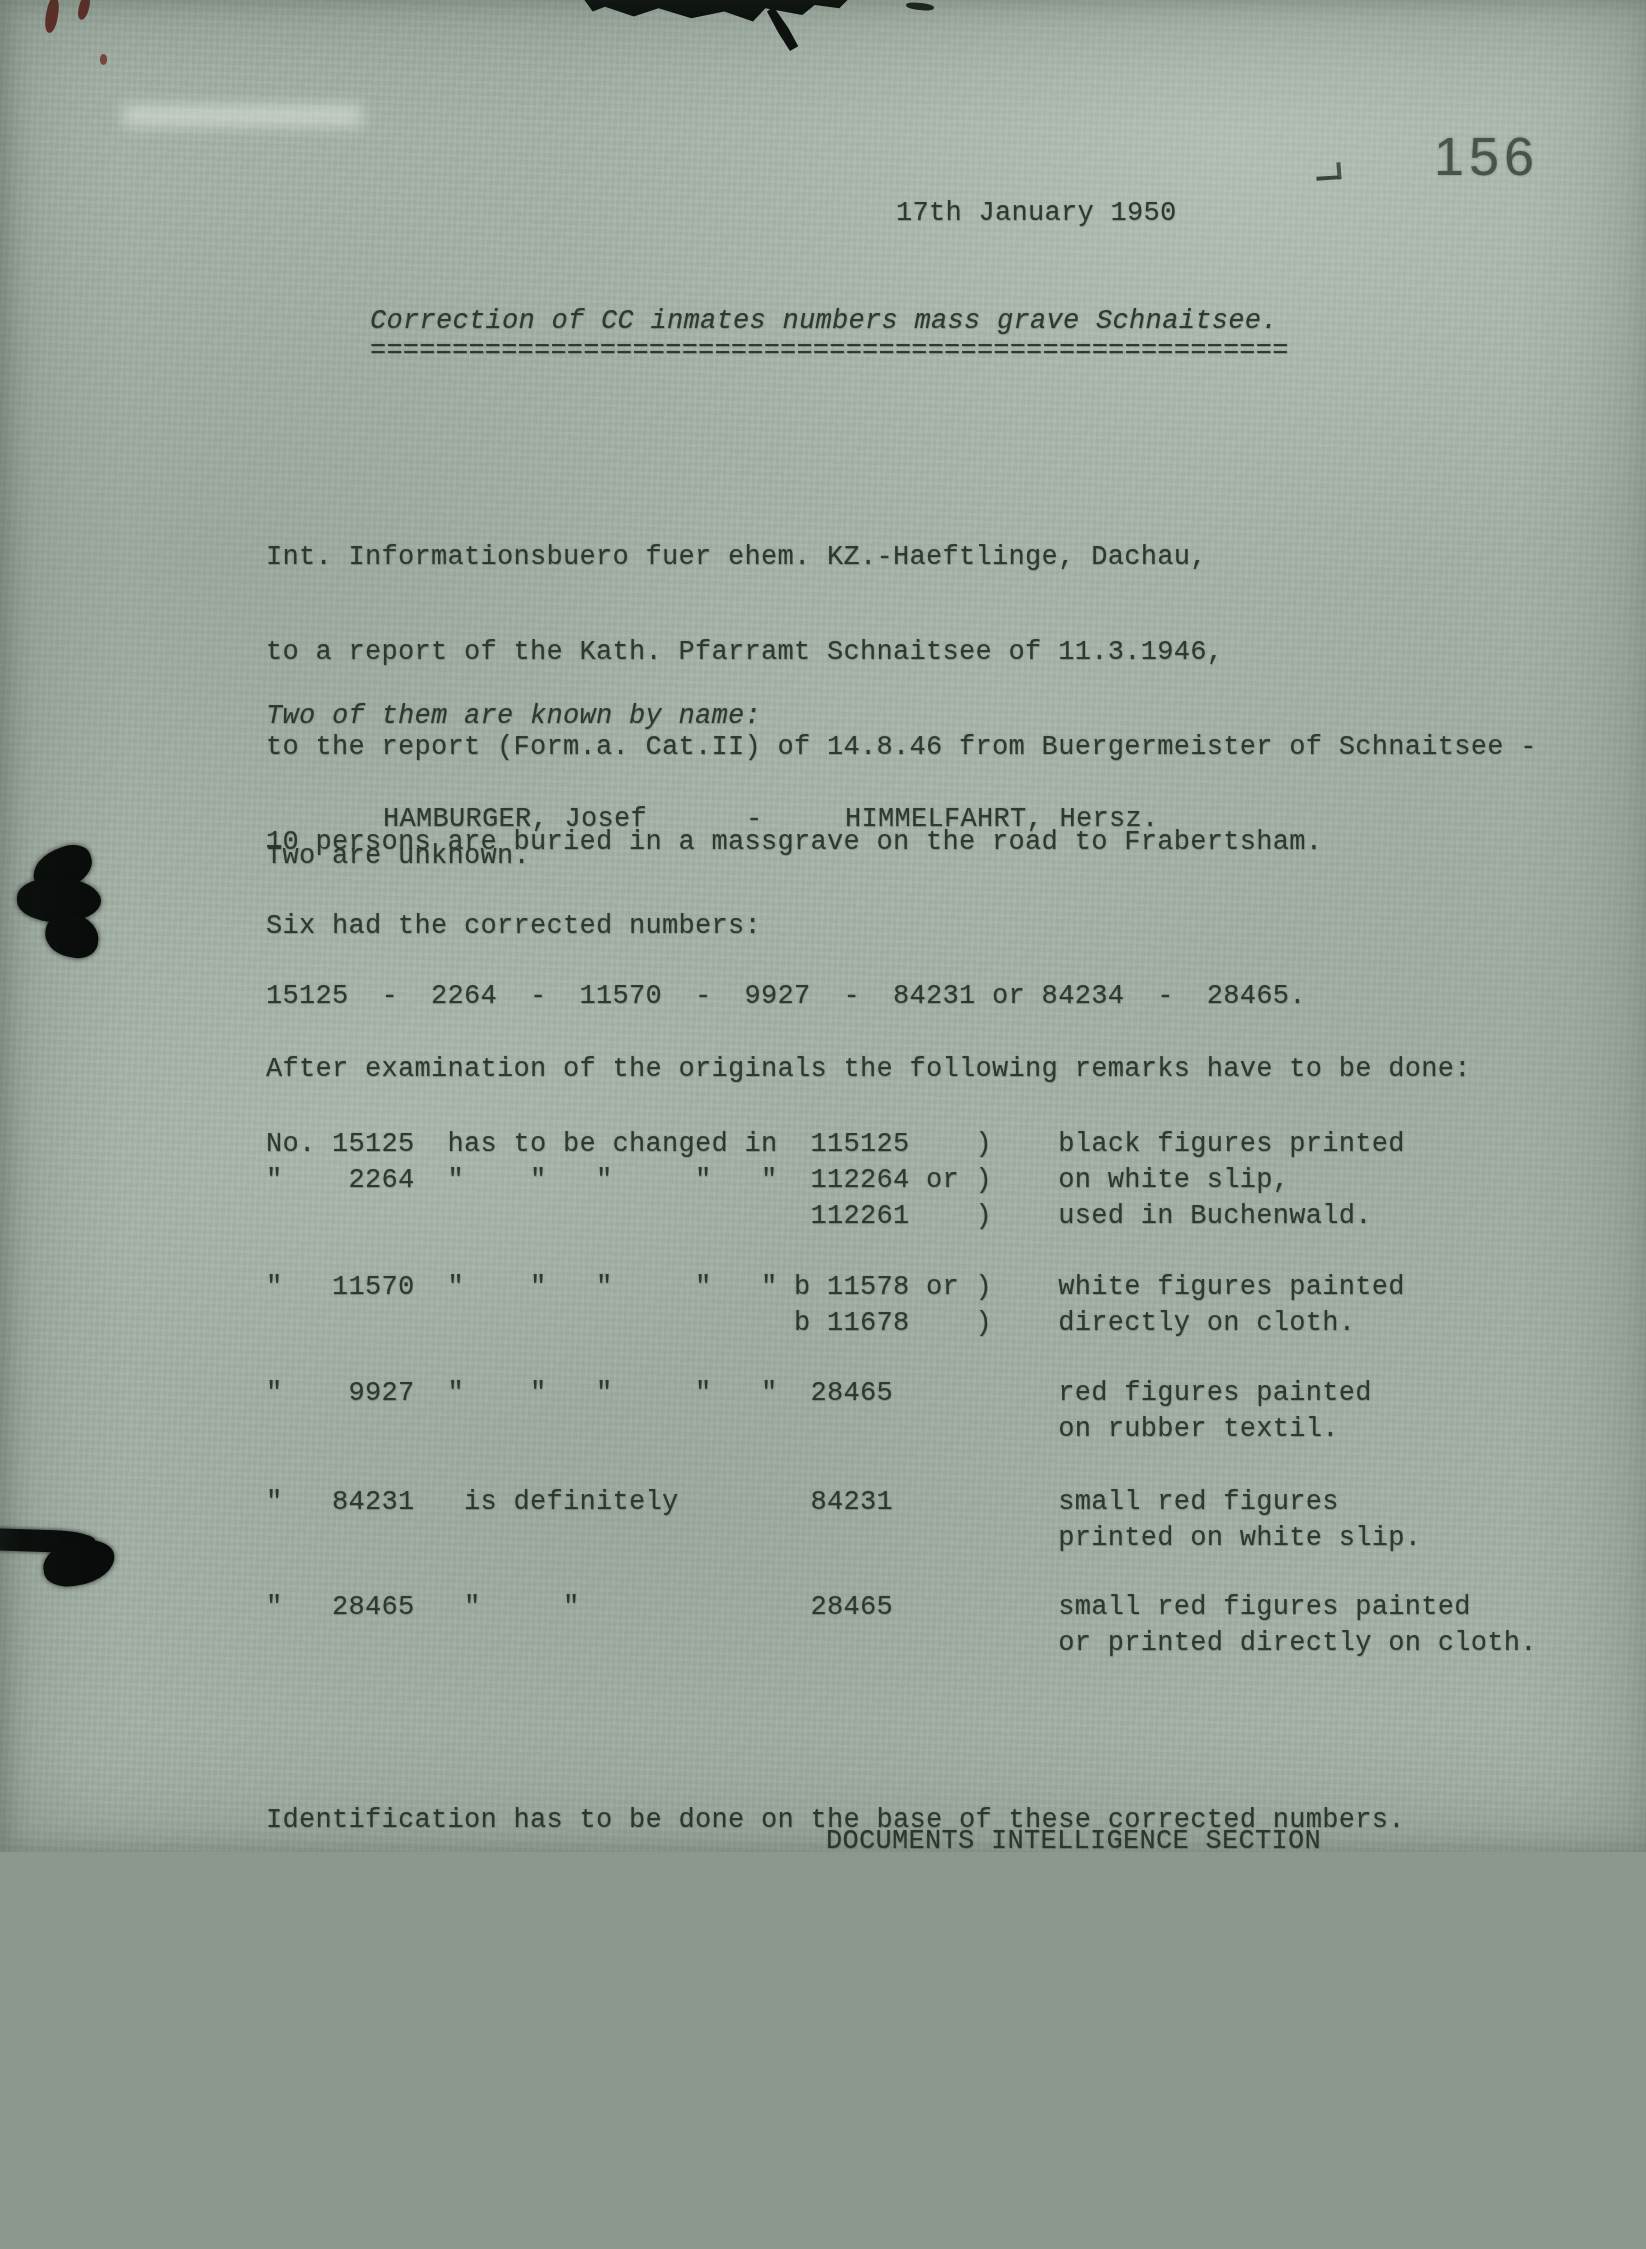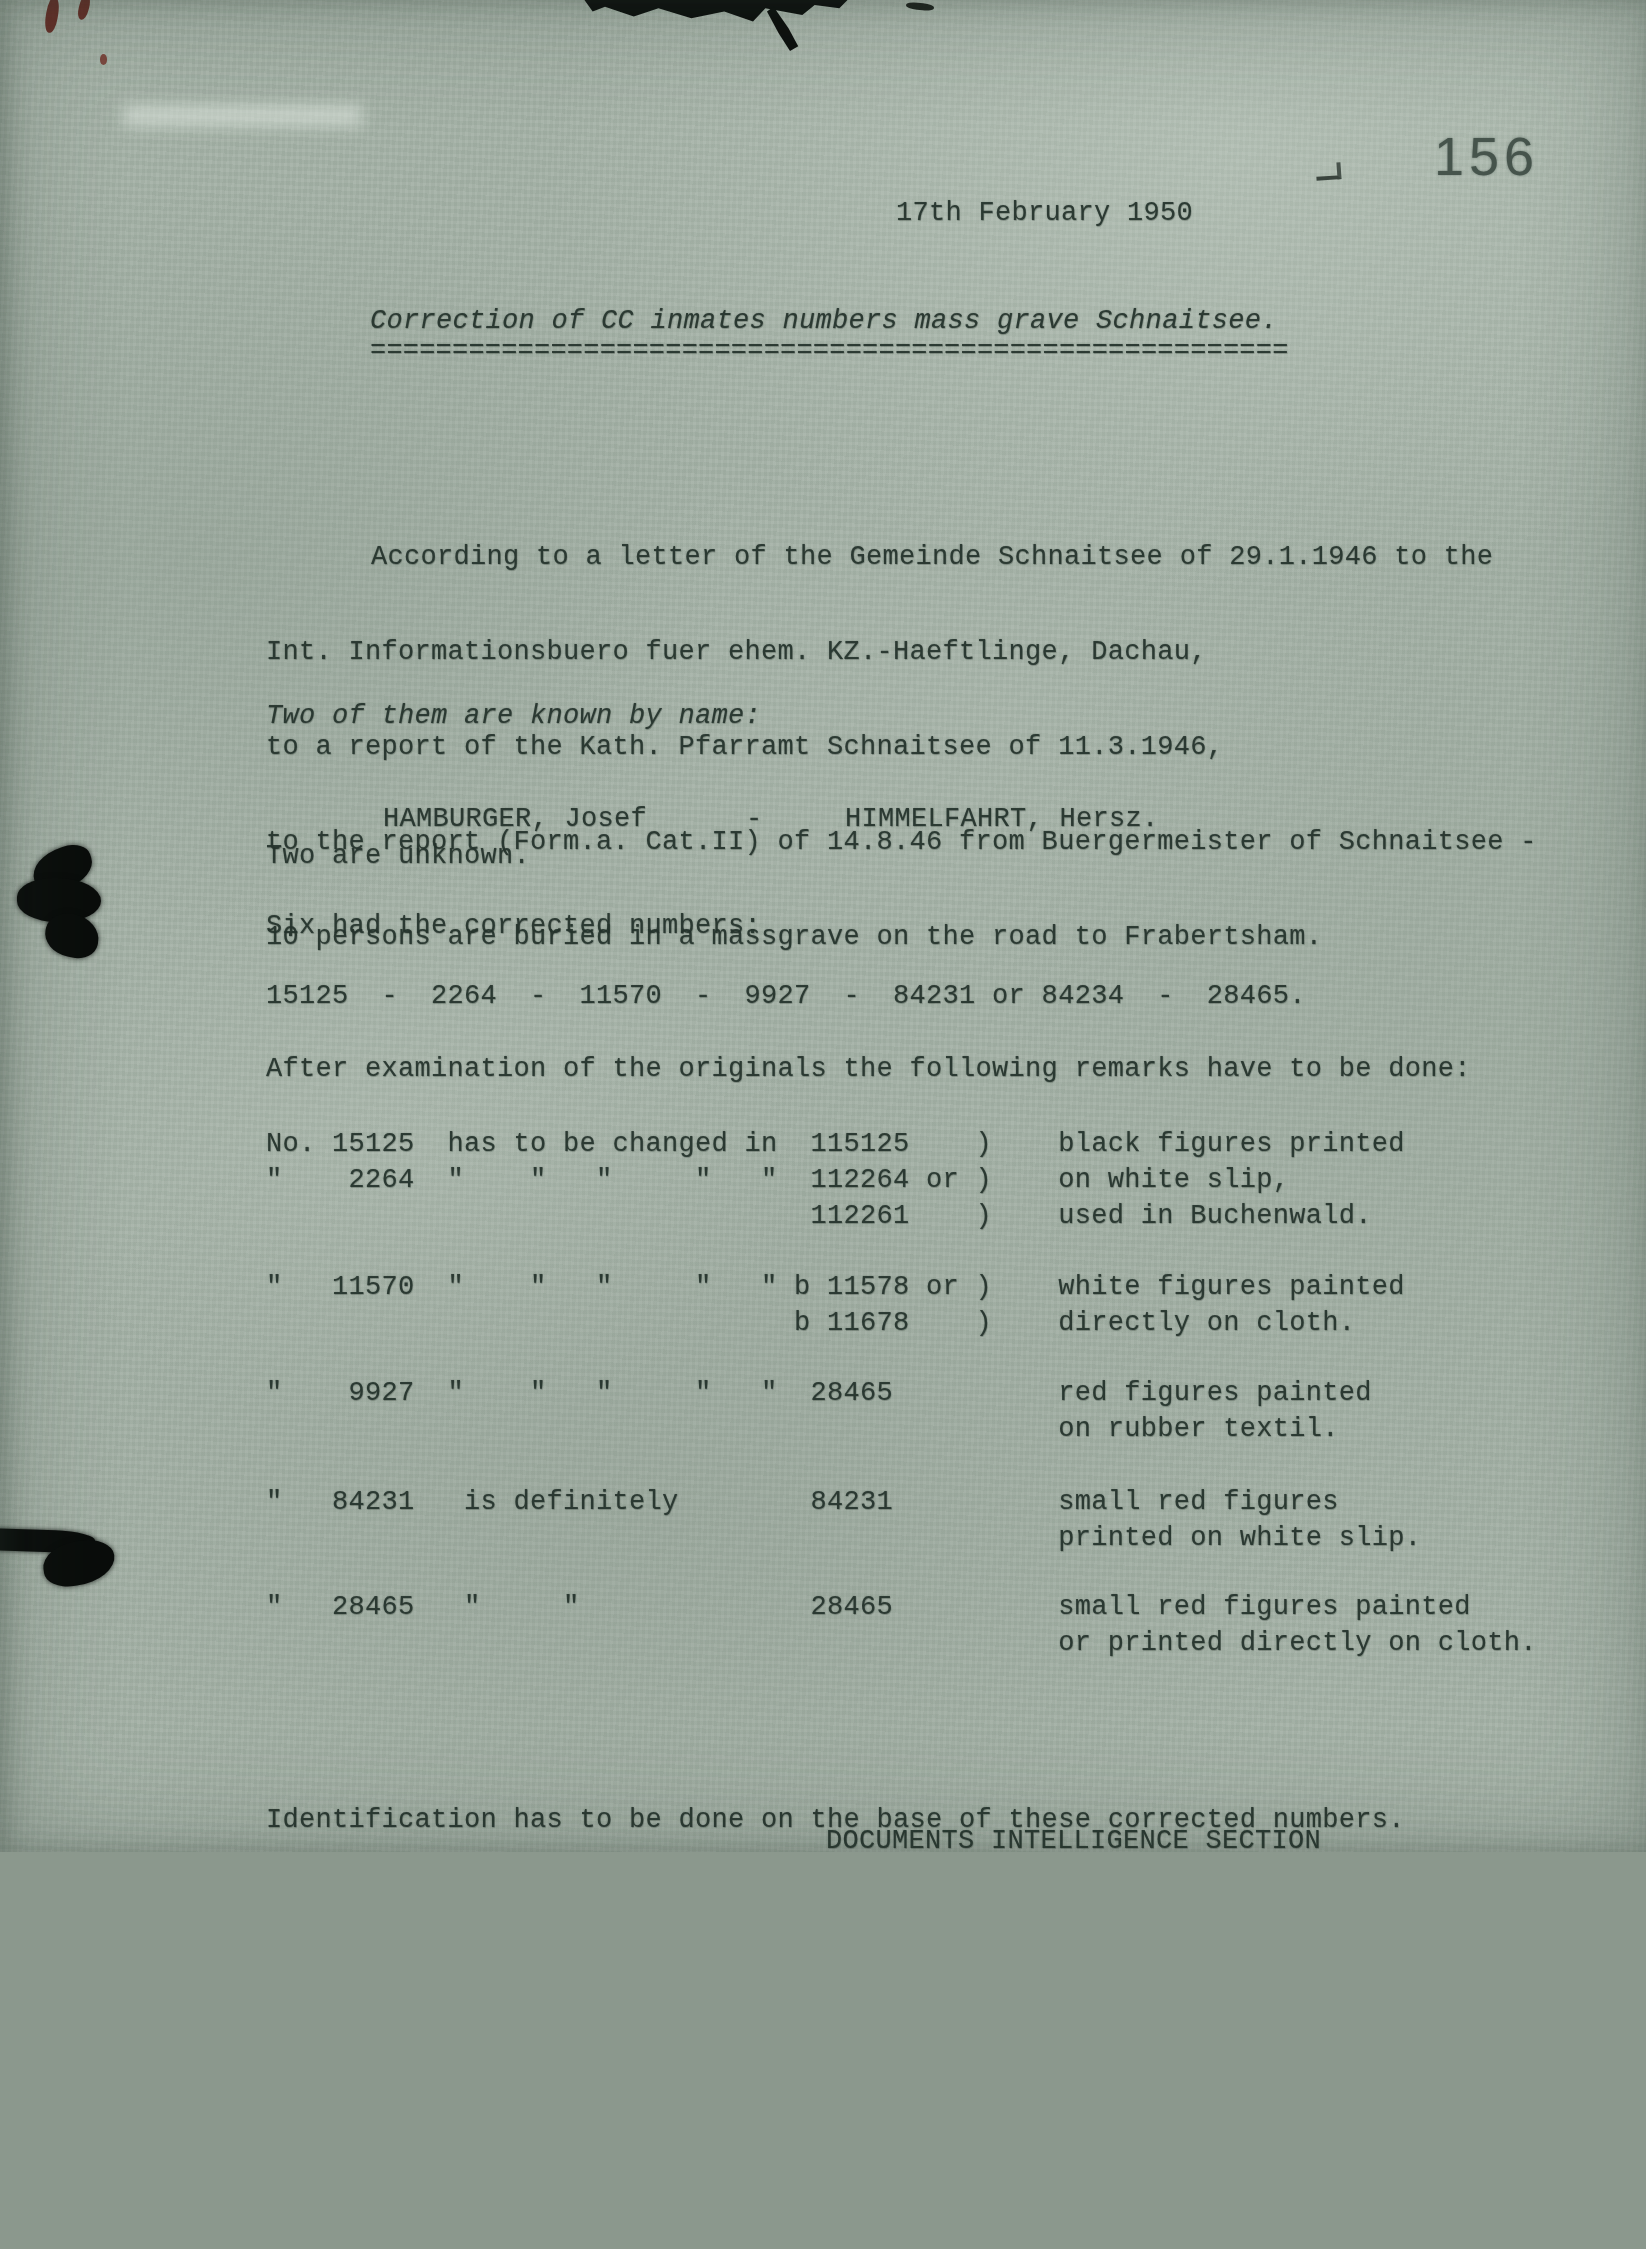--- a/index.html
+++ b/index.html
@@ -101,26 +101,25 @@
       <div class="blob ha3"></div>
   </div>
   <div class="hole hole-b">
     <div class="blob hb1"></div>
       <div class="blob hb2"></div>
   </div>
 
   <div class="stamp">156</div>
   <div class="ink-hook"></div>
 
-  <div class="line pos-date">17th February 1950</div>
+  <div class="line pos-date">17th January 1950</div>
   <div class="line pos-title">Correction of CC inmates numbers mass grave Schnaitsee.</div>
   <div class="line pos-underline">========================================================</div>
 
   <div class="block pos-intro">
-    <div class="bline first">According to a letter of the Gemeinde Schnaitsee of 29.1.1946 to the</div>
     <div class="bline">Int. Informationsbuero fuer ehem. KZ.-Haeftlinge, Dachau,</div>
     <div class="bline">to a report of the Kath. Pfarramt Schnaitsee of 11.3.1946,</div>
     <div class="bline">to the report (Form.a. Cat.II) of 14.8.46 from Buergermeister of Schnaitsee -</div>
     <div class="bline">10 persons are buried in a massgrave on the road to Frabertsham.</div>
   </div>
 
   <div class="line pos-known">Two of them are known by name:</div>
   <div class="line pos-names">HAMBURGER, Josef      -     HIMMELFAHRT, Hersz.</div>
   <div class="line pos-unknown">Two are unknown.</div>
   <div class="line pos-six">Six had the corrected numbers:</div>

